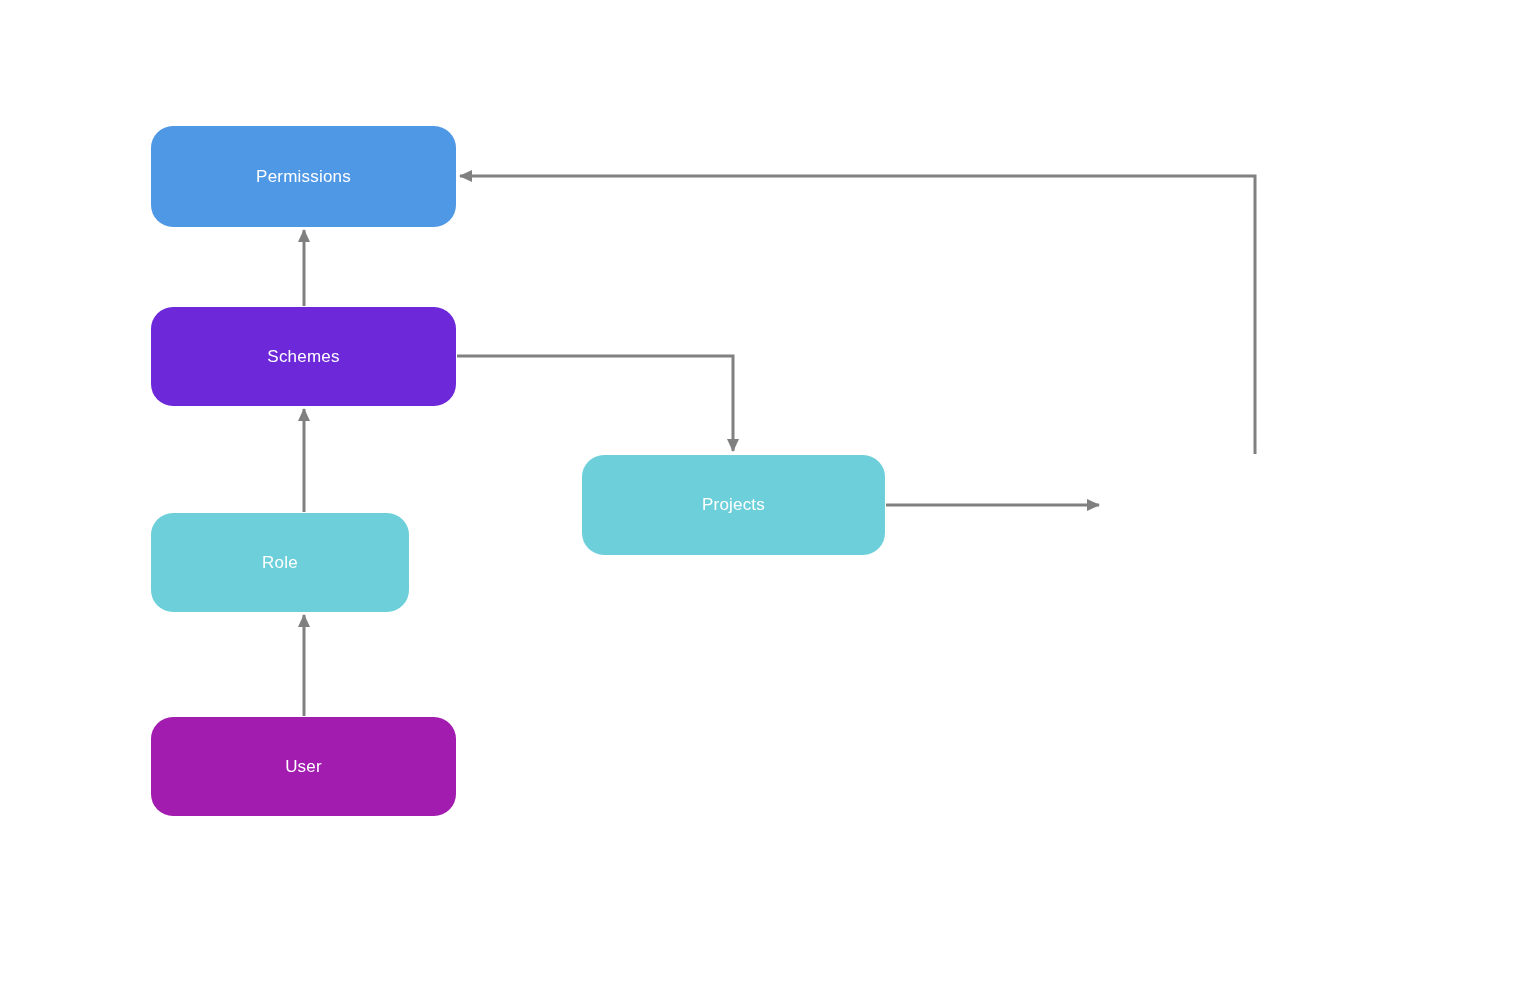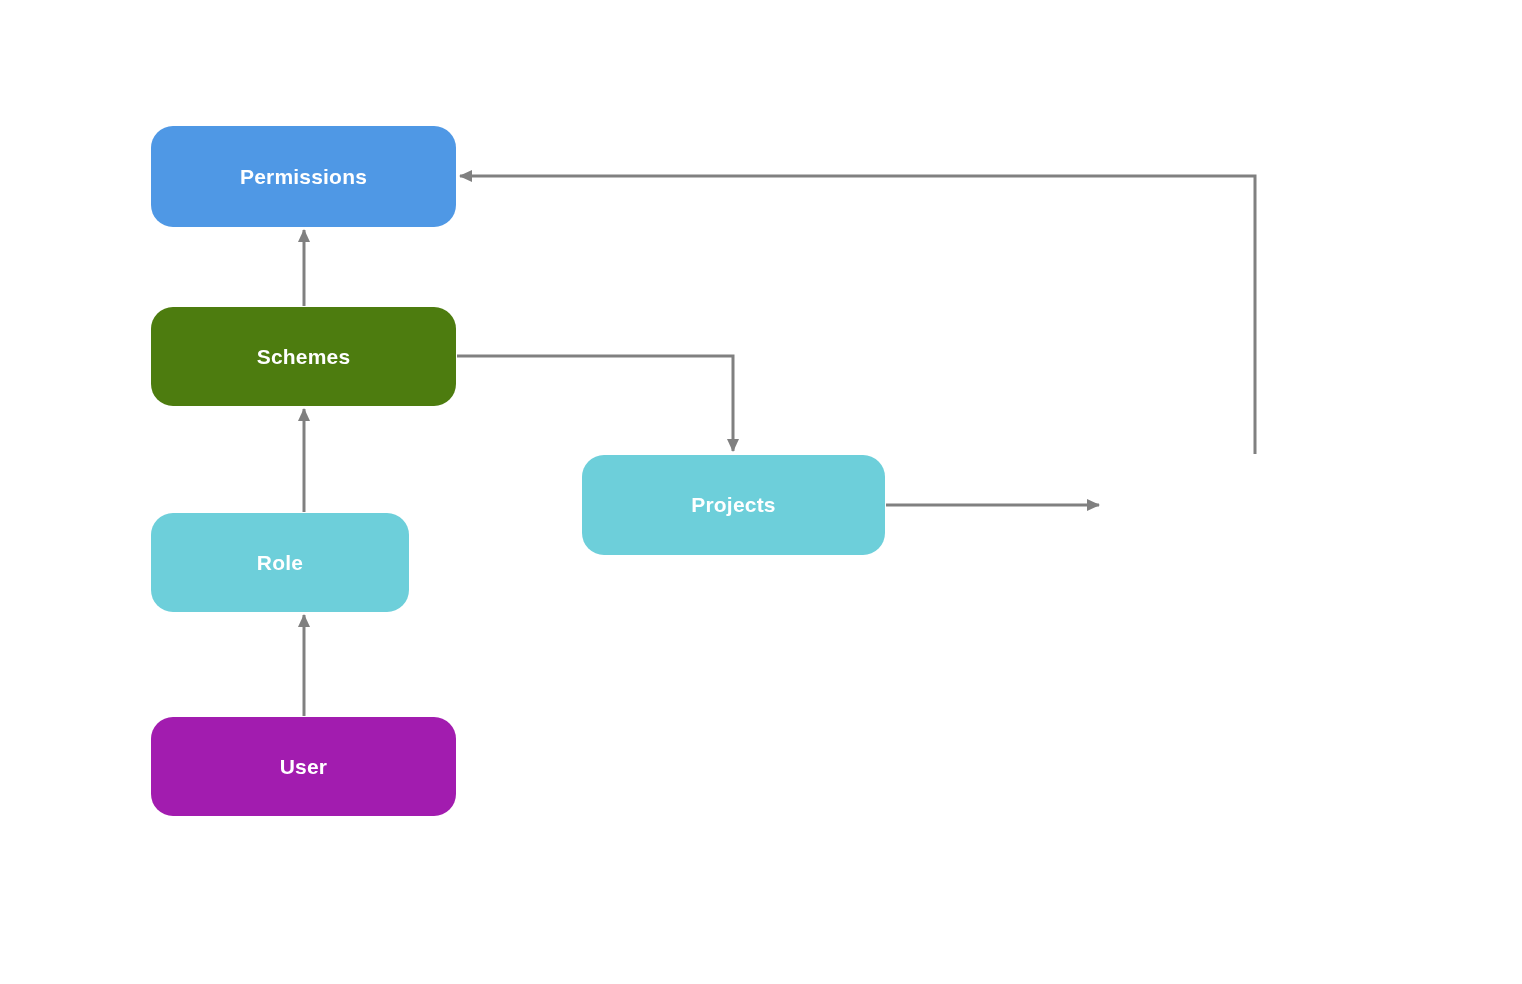--- a/index.html
+++ b/index.html
@@ -20,22 +20,22 @@
   }
   .node {
     position: absolute;
     border-radius: 22px;
     display: flex;
     align-items: center;
     justify-content: center;
     box-sizing: border-box;
   }
   .node-label {
-    font-size: 21px;
-    font-weight: 700;
+    font-size: 17px;
+    font-weight: 400;
     letter-spacing: 0.2px;
     white-space: nowrap;
   }
 </style>
 </head>
 <body>
 
 <div class="canvas" style="width: 1522px; height: 984px; background: rgb(255, 255, 255);">
   <svg class="edge-layer" xmlns="http://www.w3.org/2000/svg" width="1522" height="984" style="width: 1522px; height: 984px;">
     <defs>
@@ -46,21 +46,21 @@
   <path d="M 304 716 L 304 615" fill="none" stroke="#808080" stroke-width="3" marker-end="url(#arrowhead)"></path>
       <path d="M 304 512 L 304 409" fill="none" stroke="#808080" stroke-width="3" marker-end="url(#arrowhead)"></path>
       <path d="M 304 306 L 304 230" fill="none" stroke="#808080" stroke-width="3" marker-end="url(#arrowhead)"></path>
       <path d="M 457 356 L 733 356 L 733 451" fill="none" stroke="#808080" stroke-width="3" marker-end="url(#arrowhead)"></path>
       <path d="M 886 505 L 1099 505" fill="none" stroke="#808080" stroke-width="3" marker-end="url(#arrowhead)"></path>
       <path d="M 1255 454 L 1255 176 L 460 176" fill="none" stroke="#808080" stroke-width="3" marker-end="url(#arrowhead)"></path>
     </svg>
 <div class="node" style="left: 151px; top: 126px; width: 305px; height: 101px; background: rgb(79, 152, 229);">
       <span class="node-label" style="color: rgb(255, 255, 255);">Permissions</span>
     </div>
-    <div class="node" style="left: 151px; top: 307px; width: 305px; height: 99px; background: #4d7c0f;">
+    <div class="node" style="left: 151px; top: 307px; width: 305px; height: 99px; background: #6d28d9;">
       <span class="node-label" style="color: rgb(255, 255, 255);">Schemes</span>
     </div>
     <div class="node" style="left: 151px; top: 513px; width: 258px; height: 99px; background: rgb(109, 207, 218);">
       <span class="node-label" style="color: rgb(255, 255, 255);">Role</span>
     </div>
     <div class="node" style="left: 151px; top: 717px; width: 305px; height: 99px; background: #a21caf;">
       <span class="node-label" style="color: rgb(255, 255, 255);">User</span>
     </div>
     <div class="node" style="left: 582px; top: 455px; width: 303px; height: 100px; background: rgb(109, 207, 218);">
       <span class="node-label" style="color: rgb(255, 255, 255);">Projects</span>

